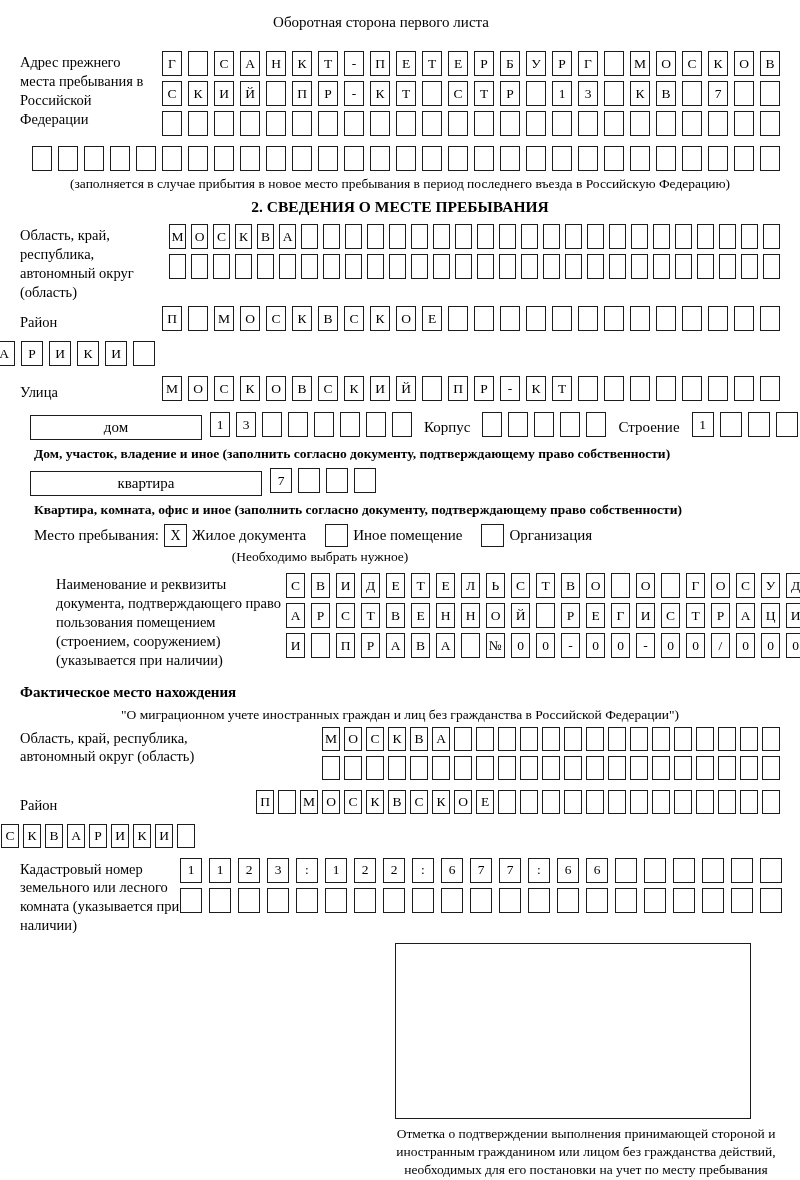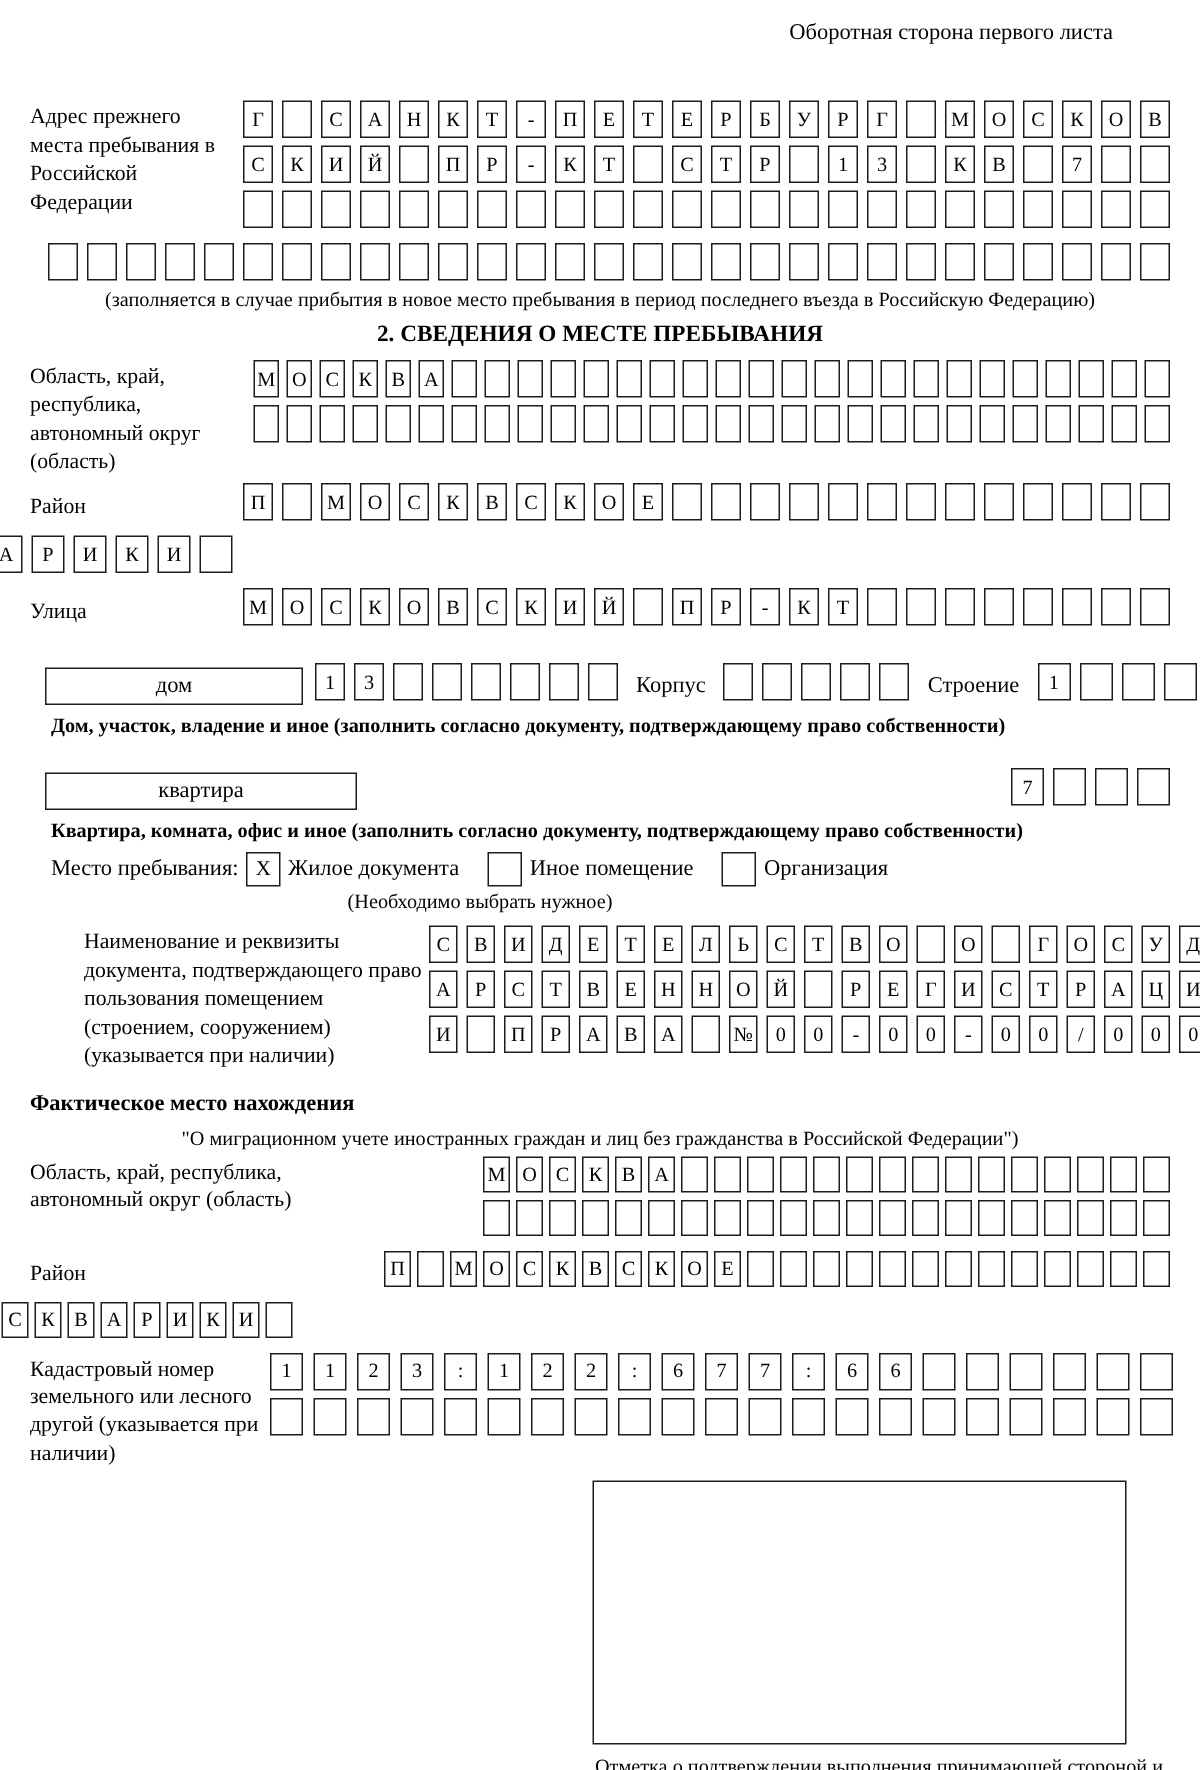--- a/index.html
+++ b/index.html
@@ -1,18 +1,18 @@
 <!DOCTYPE html>
 <html><head>
 <meta charset="utf-8">
 <style>
   html,body{margin:0;padding:0;background:#fff;}
   body{width:800px;height:1180px;font-family:"Liberation Serif","DejaVu Serif",serif;color:#000;overflow:hidden;}
   .page{box-sizing:border-box;width:800px;height:1180px;padding:14px 20px 0 20px;}
-  .hdr{text-align:right;font-size:15px;padding-right:38px;margin-bottom:36px;}
+  .hdr{text-align:center;font-size:15px;padding-right:38px;margin-bottom:20px;}
 
   .frow{display:grid;grid-template-columns:135px 1fr;align-items:center;margin-bottom:5px;}
   .frow.top{align-items:start;}
   .frow .lbl{font-size:14.5px;line-height:1.3;padding-top:2px;}
   .lblw160{grid-template-columns:160px 1fr;}
   .lblw175{grid-template-columns:175px 1fr;}
   .lblw230{grid-template-columns:230px 1fr;}
 
   .cells{display:flex;justify-content:flex-end;gap:6px;margin-bottom:5px;}
   .cell{box-sizing:border-box;flex:none;width:20px;height:25px;border:1.6px solid #1c1c1c;
@@ -23,25 +23,25 @@
   .cw19{gap:6px}.cw19 .cell{width:19px;}
   .cw22{gap:6px}.cw22 .cell{width:22px;}
   .cw22g7{gap:7px}.cw22g7 .cell{width:22px;}
   .cells.left{justify-content:flex-start;}
 
   .note{font-size:13.5px;text-align:center;margin:2px 0 4px 0;}
   .note-left{font-size:13.5px;text-align:left;margin:2px 0 4px 14px;font-weight:bold;}
   .h2{font-weight:bold;font-size:15.5px;text-align:center;margin:6px 0 8px 0;}
   .h3{font-weight:bold;font-size:15px;margin:14px 0 6px 0;}
 
-  .inline-row{display:flex;align-items:center;margin:20px 0 4px 10px;gap:8px;justify-content:space-between;}
+  .inline-row{display:flex;align-items:center;margin:6px 0 4px 10px;gap:8px;}
   .typebox{box-sizing:border-box;border:1.6px solid #1c1c1c;height:25px;
            display:flex;align-items:center;justify-content:center;font-size:15px;flex:none;}
   .dom-box{width:172px;}
-  .kv-box{width:208px;}
+  .kv-box{width:232px;}
   .inline-lbl{font-size:15px;flex:none;padding:0 4px;}
 
   .chkrow{display:flex;align-items:center;gap:5px;margin:6px 0 2px 14px;font-size:15px;}
   .chk{box-sizing:border-box;width:23px;height:23px;border:1.6px solid #1c1c1c;flex:none;
        display:flex;align-items:center;justify-content:center;font-size:14px;}
   .chkrow .opt{margin-right:14px;}
   .chk-note{font-size:13.5px;text-align:center;width:300px;margin:0 0 6px 150px;}
 
   .docgrid{margin-top:8px;margin-left:36px;}
   .docgrid .cellsblock{display:flex;flex-direction:column;}
@@ -561,21 +561,21 @@
         <span class="cell">А</span>
         <span class="cell">Р</span>
         <span class="cell">И</span>
         <span class="cell">К</span>
         <span class="cell">И</span>
         <span class="cell"></span>
       </div>
   </div>
 
   <div class="frow top lblw160">
-    <div class="lbl">Кадастровый номер земельного или лесного другой (указывается при наличии)</div>
+    <div class="lbl">Кадастровый номер земельного или лесного комната (указывается при наличии)</div>
     <div>
       <div class="cells cw22g7">
           <span class="cell">1</span>
           <span class="cell">1</span>
           <span class="cell">2</span>
           <span class="cell">3</span>
           <span class="cell">:</span>
           <span class="cell">1</span>
           <span class="cell">2</span>
           <span class="cell">2</span>

